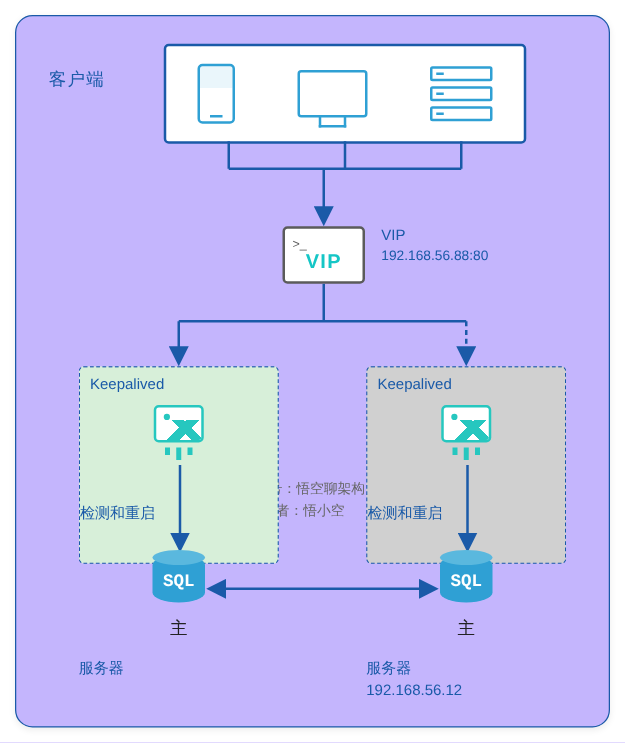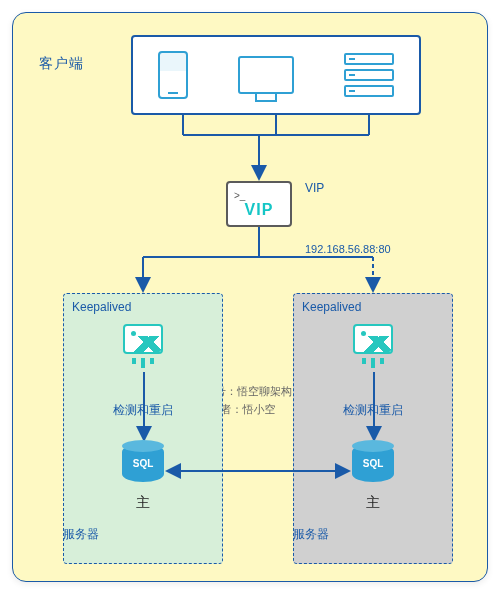--- a/index.html
+++ b/index.html
@@ -11,21 +11,21 @@
     font-size: 12px;
     width: 500px;
     height: 594px;
   }
   .canvas {
     position: relative;
     width: 476px;
     height: 570px;
     border: 1px solid #1a5aa8;
     border-radius: 14px;
-    background: #fef9c3;
+    background: #c4b5fd;
     box-shadow: 0 2px 6px rgba(0,0,0,0.08);
   }
   .client-label {
     position: absolute;
     left: 26px;
     top: 42px;
     color: #1a5aa8;
     font-size: 14px;
     letter-spacing: 1px;
   }
@@ -83,29 +83,29 @@
     background:#fff;
     border:2px solid #5b5b5b;
     border-radius:4px;
     display:flex; flex-direction:column; align-items:center; justify-content:center;
   }
   .vip-cursor {
     font-size:10px; color:#5b5b5b; align-self:flex-start; margin-left:6px;
   }
   .vip-text { color:#15c6c6; font-size:16px; font-weight:bold; letter-spacing:1px; }
   .vip-label { position:absolute; left:292px; top:168px; color:#1a5aa8; font-size:12px; }
-  .vip-addr  { position:absolute; left:292px; top:186px; color:#1a5aa8; font-size:11px;margin-top:44px; }
+  .vip-addr  { position:absolute; left:292px; top:186px; color:#1a5aa8; font-size:11px; }
 
   .watermark {
     position:absolute; left:180px; top:370px;
     color:#666; font-size:11px; text-align:center; line-height:1.6;
   }
 
   .srv-box {
-    position:absolute; top:280px; width:160px; height:271px;
+    position:absolute; top:280px; width:160px; height:158px;
     border:1px dashed #1a5aa8; border-radius:4px;
   }
   .srv-left  { left:50px;  background:#d7efd9; }
   .srv-right { left:280px; background:#d0d0d0; }
   .srv-title {
     position:absolute; left:8px; top:6px;
     color:#1a5aa8; font-size:12px;
   }
   .ka-icon {
     position:absolute; top:30px; left:50%; transform:translateX(-50%);
@@ -121,38 +121,38 @@
     background: linear-gradient(135deg, transparent 40%, #26c7bf 40%, #26c7bf 55%, transparent 55%),
                linear-gradient(45deg, transparent 55%, #26c7bf 55%, #26c7bf 70%, transparent 70%);
   }
   .ka-dot { position:absolute; width:5px; height:5px; border-radius:50%; background:#26c7bf; top:5px; left:6px;}
   .ka-bars {
     margin-top:4px; display:flex; gap:5px; justify-content:center;
   }
   .ka-bars span { width:4px; background:#26c7bf; }
   .ka-bars span:nth-child(1){height:6px;} .ka-bars span:nth-child(2){height:10px;} .ka-bars span:nth-child(3){height:6px;}
 
-  .check-label { position:absolute; top:108px; width:100%; text-align:center; color:#1a5aa8; font-size:12px; }
+  .check-label { position:absolute; top:108px; width:100%; text-align:left; color:#1a5aa8; font-size:12px; }
 
   .sql-icon {
     position:absolute; top:150px; left:50%; transform:translateX(-50%);
     width:42px; height:42px;
   }
   .sql-cyl {
     width:42px; height:38px;
     background:#2fa0d4;
     border-radius:21px/8px;
     position:relative;
   }
   .sql-cyl::before {
     content:""; position:absolute; left:0; top:-4px;
     width:42px; height:12px; border-radius:50%;
     background:#5ab8de;
   }
-  .sql-txt { position:absolute; width:100%; text-align:center; top:14px; color:#fff; font-weight:bold; font-size:10px; }
+  .sql-txt { position:absolute; width:100%; text-align:center; top:14px; color:#fff; font-weight:bold; font-size:14px;font-family:Liberation Mono, monospace; }
   .master-label { position:absolute; top:200px; width:100%; text-align:center; font-size:14px; color:#222;}
 
   .srv-foot {
     position:absolute; top:512px; width:160px; 
     color:#1a5aa8; font-size:12px; line-height:1.5;
   }
   .srv-foot-l { left:50px; }
   .srv-foot-r { left:280px; }
 
   svg.conn { position:absolute; pointer-events:none; }
@@ -281,15 +281,16 @@
         </marker>
     </defs>
     <line class="stroke" x1="6" y1="10" x2="184" y2="10" marker-start="url(#ahL)" marker-end="url(#ahR)"></line>
   </svg>
 
   <div class="srv-foot srv-foot-l">
     <div>服务器</div>
   </div>
   <div class="srv-foot srv-foot-r">
     <div>服务器</div>
+    <div>192.168.56.12</div>
   </div>
 
 </div>
 
 </body></html>

